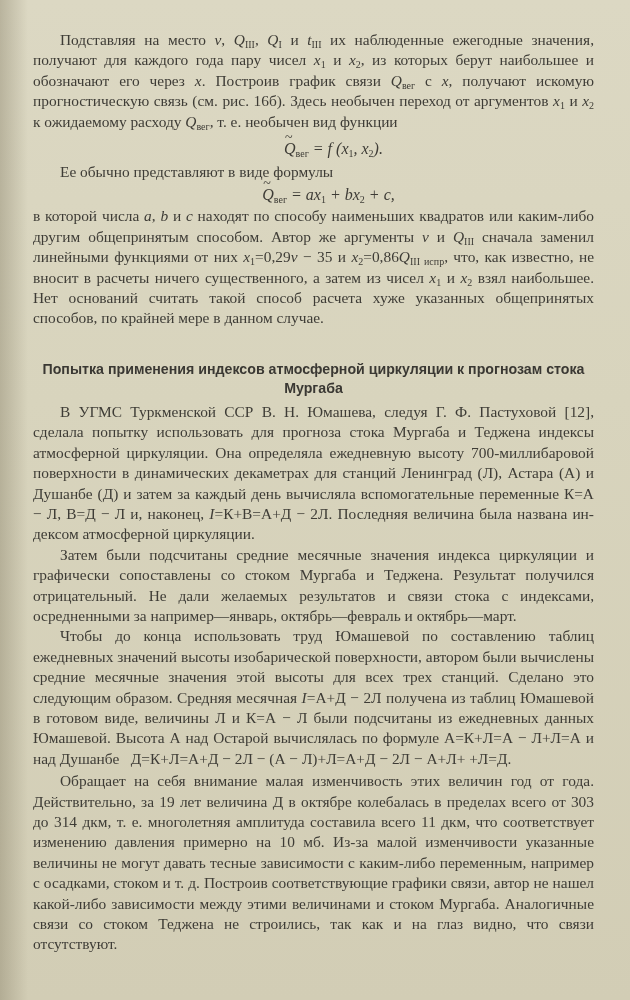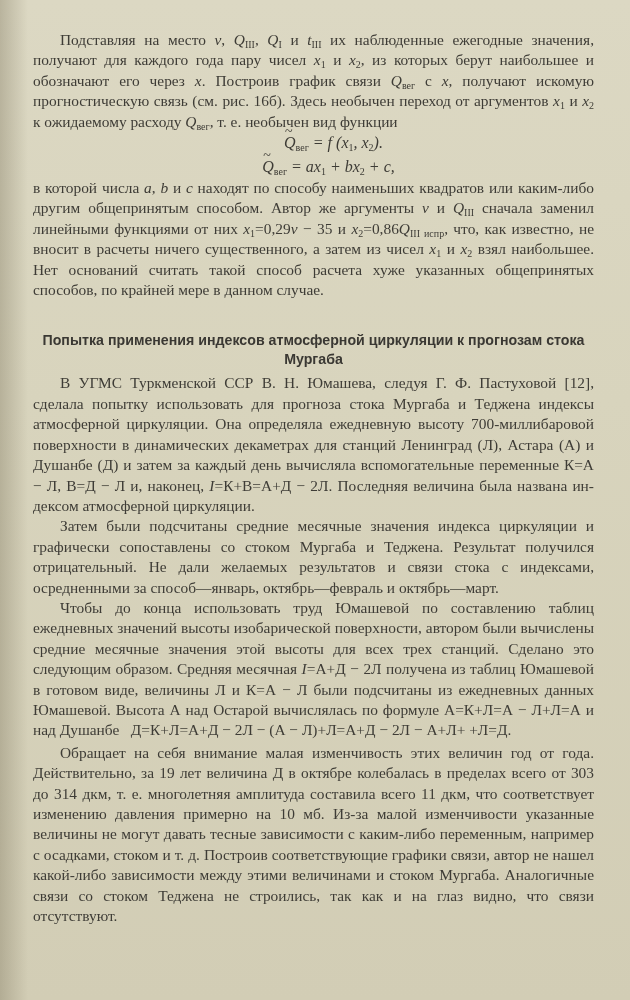--- a/index.html
+++ b/index.html
@@ -29,21 +29,21 @@
       hyphens: manual;
     }
     p.indent { text-indent: 27px; }
     .formula {
       text-align: center;
       font-size: 16px;
       line-height: 22px;
       font-style: italic;
       margin: 2px 0;
     }
-    .formula.f1 { padding-left: 40px; margin-top: 0; }
+    .formula.f1 { padding-left: 40px; margin-top: 6px; }
     .formula.f2 { padding-left: 30px; margin-bottom: 0; }
     i, .it { font-style: italic; }
     sub { font-size: 10px; vertical-align: -3px; line-height: 0; font-style: normal; }
     .tilde { position: relative; display: inline-block; }
     .tilde::before {
       content: "~"; position: absolute; left: 1px; top: -11px; font-size: 14px; font-style: normal;
     }
     h2 {
       margin: 31px 0 4px 0;
       font-family: "Liberation Sans", "DejaVu Sans", sans-serif;
@@ -63,31 +63,32 @@
 </head>
 <body>
 
 <div class="page">
   <div class="shadow-left"></div>
 
   <p class="indent">Подставляя на место <i>v</i>, <i>Q</i><sub>III</sub>, <i>Q</i><sub>I</sub> и <i>t</i><sub>III</sub> их наблюденные ежегодные значения, получают для каждого года пару чисел <i>x</i><sub>1</sub> и <i>x</i><sub>2</sub>, из которых бе­рут наибольшее и обозначают его через <i>x</i>. Построив график связи <i>Q</i><sub>вег</sub> с <i>x</i>, получают искомую прогностическую связь (см. рис. 16б). Здесь не­обычен переход от аргументов <i>x</i><sub>1</sub> и <i>x</i><sub>2</sub> к ожидаемому расходу <i>Q</i><sub>вег</sub>, т. е. необычен вид функции</p>
 
   <div class="formula f1"><span class="tilde">Q</span><sub>вег</sub> = <i>f</i> (<i>x</i><sub>1</sub>, <i>x</i><sub>2</sub>).</div>
 
+  <p class="indent">Ее обычно представляют в виде формулы</p>
 
   <div class="formula f2"><span class="tilde">Q</span><sub>вег</sub> = <i>ax</i><sub>1</sub> + <i>bx</i><sub>2</sub> + <i>c</i>,</div>
 
   <p>в которой числа <i>a</i>, <i>b</i> и <i>c</i> находят по способу наименьших квадратов или каким-либо другим общепринятым способом. Автор же аргументы <i>v</i> и <i>Q</i><sub>III</sub> сначала заменил линейными функциями от них <i>x</i><sub>1</sub>=0,29<i>v</i> − 35 и <i>x</i><sub>2</sub>=0,86<i>Q</i><sub>III испр</sub>, что, как известно, не вносит в расчеты ничего суще­ственного, а затем из чисел <i>x</i><sub>1</sub> и <i>x</i><sub>2</sub> взял наибольшее. Нет оснований счи­тать такой способ расчета хуже указанных общепринятых способов, по крайней мере в данном случае.</p>
 
 
   <h2>Попытка применения индексов атмосферной циркуляции к прогнозам стока Мургаба</h2>
 
   <p class="indent">В УГМС Туркменской ССР В. Н. Юмашева, следуя Г. Ф. Пастуховой [12], сделала попытку использовать для прогноза стока Мургаба и Тед­жена индексы атмосферной циркуляции. Она определяла ежедневную высоту 700-миллибаровой поверхности в динамических декаметрах для станций Ленинград (Л), Астара (А) и Душанбе (Д) и затем за каждый день вычисляла вспомогательные переменные К=А − Л, В=Д − Л и, наконец, <i>I</i>=К+В=А+Д − 2Л. Последняя величина была названа ин­дексом атмосферной циркуляции.</p>
 
-  <p class="indent">Затем были подсчитаны средние месячные значения индекса цирку­ляции и графически сопоставлены со стоком Мургаба и Теджена. Ре­зультат получился отрицательный. Не дали желаемых результатов и связи стока с индексами, осредненными за способ—январь, октябрь—февраль и октябрь—март.</p>
+  <p class="indent">Затем были подсчитаны средние месячные значения индекса цирку­ляции и графически сопоставлены со стоком Мургаба и Теджена. Ре­зультат получился отрицательный. Не дали желаемых результатов и связи стока с индексами, осредненными за например—январь, октябрь—февраль и октябрь—март.</p>
 
   <p class="indent">Чтобы до конца использовать труд Юмашевой по составлению таблиц ежедневных значений высоты изобарической поверхности, автором были вычислены средние месячные значения этой высоты для всех трех стан­ций. Сделано это следующим образом. Средняя месячная <i>I</i>=А+Д − 2Л получена из таблиц Юмашевой в готовом виде, величины Л и К=А − Л были подсчитаны из ежедневных данных Юмашевой. Высота А над Остарой вычислялась по формуле А=К+Л=А − Л+Л=А и над Ду­шанбе &nbsp;&nbsp;Д=К+Л=А+Д − 2Л − (А − Л)+Л=А+Д − 2Л − А+Л+ +Л=Д.</p>
 
   <div class="gap"></div>
 
   <p class="indent">Обращает на себя внимание малая изменчивость этих величин год от года. Действительно, за 19 лет величина Д в октябре колебалась в пре­делах всего от 303 до 314 дкм, т. е. многолетняя амплитуда составила всего 11 дкм, что соответствует изменению давления примерно на 10 мб. Из-за малой изменчивости указанные величины не могут давать тесные зависимости с каким-либо переменным, например с осадками, стоком и т. д. Построив соответствующие графики связи, автор не нашел какой-либо зависимости между этими величинами и стоком Мургаба. Анало­гичные связи со стоком Теджена не строились, так как и на глаз видно, что связи отсутствуют.</p>
 
   <div class="page-number">123</div>
 </div>
 

